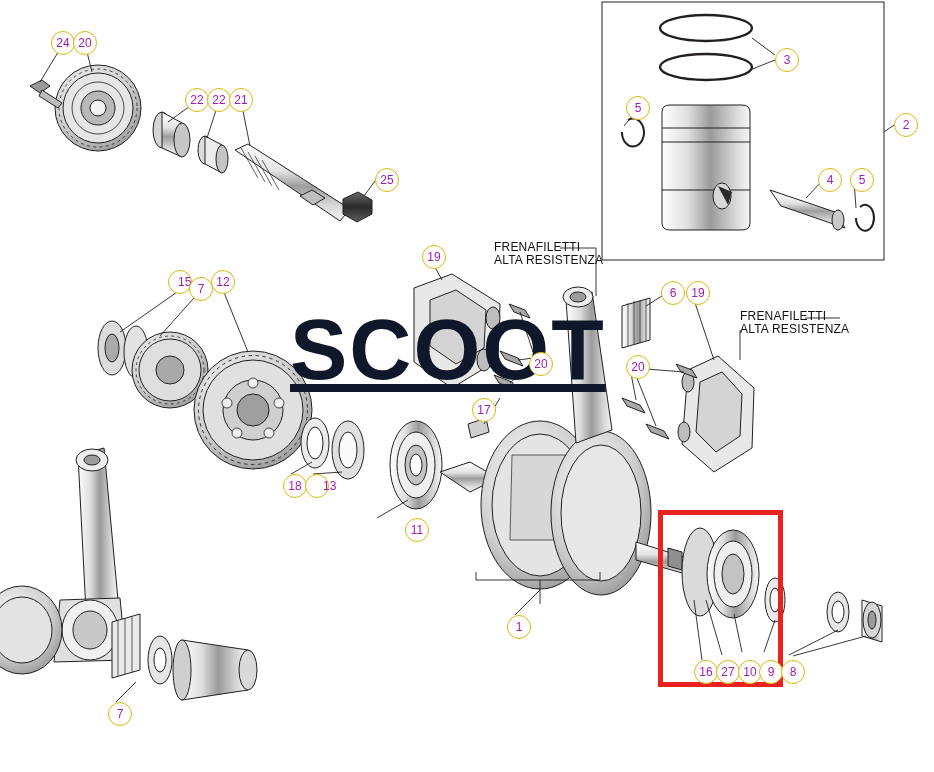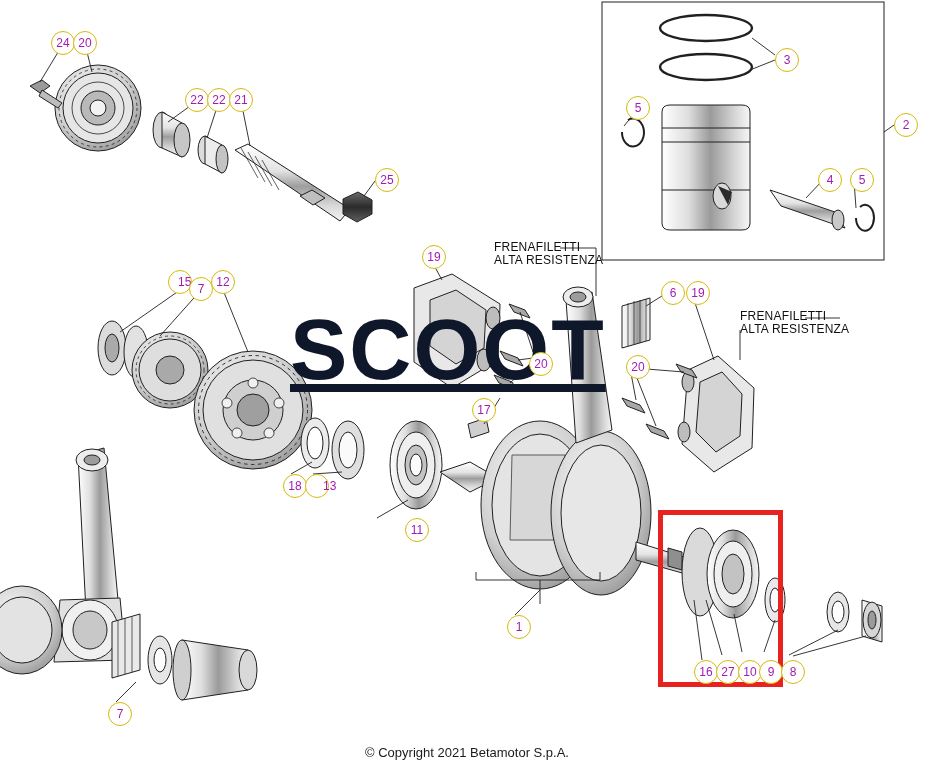--- a/index.html
+++ b/index.html
@@ -365,14 +365,13 @@
       <div class="callout" style="left: 369px; top: 518px; margin-left: 36px;">11</div>
       <div class="callout" style="left: 507px; top: 615px;">1</div>
       <div class="callout" style="left: 108px; top: 702px;">7</div>
       <div class="callout" style="left: 694px; top: 660px;">16</div>
       <div class="callout" style="left: 716px; top: 660px;">27</div>
       <div class="callout" style="left: 738px; top: 660px;">10</div>
       <div class="callout" style="left: 759px; top: 660px;">9</div>
       <div class="callout" style="left: 781px; top: 660px;">8</div>
     </div>
 
-  <div class="copyright">© Copyright 2021 Betamotor S.p.A.</div>
 </div>
 
 </body></html>

